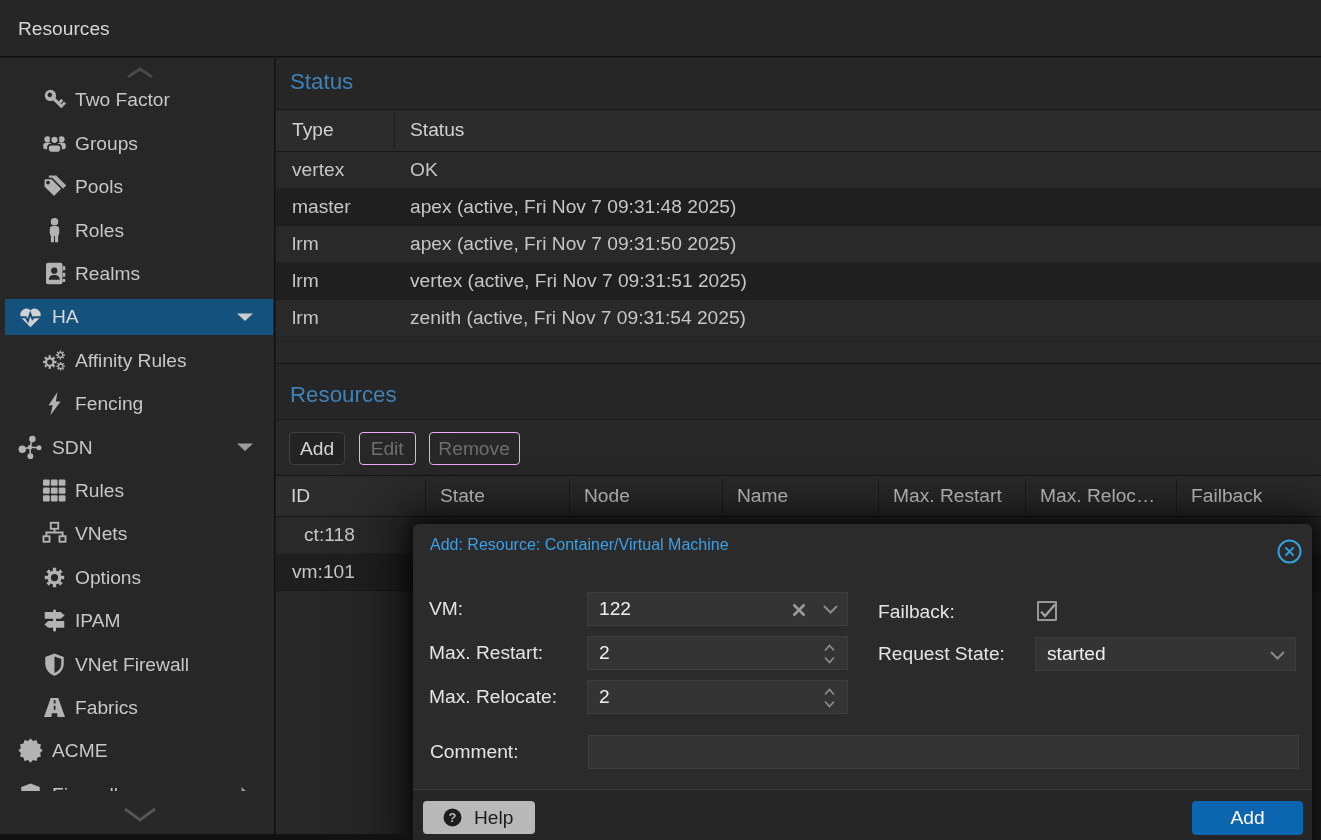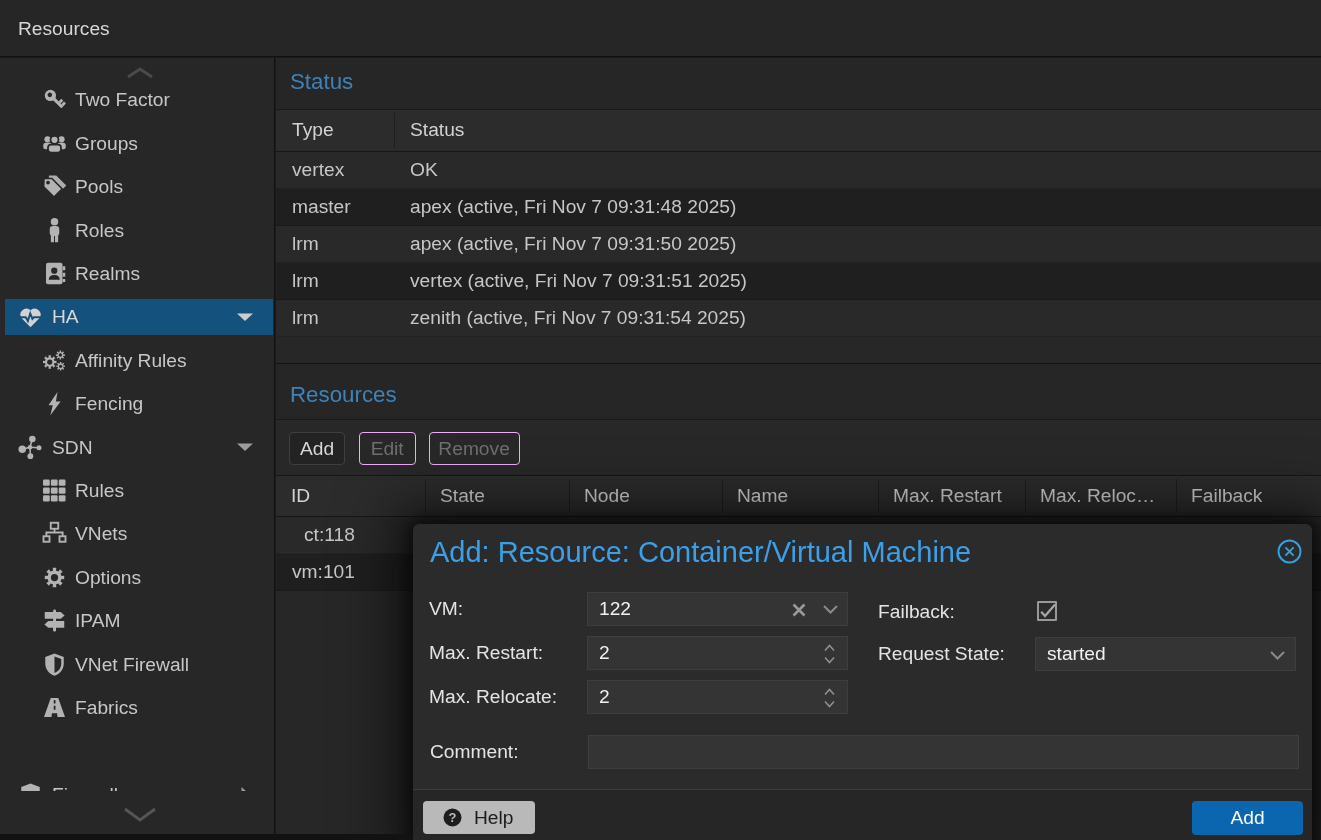--- a/index.html
+++ b/index.html
@@ -243,20 +243,28 @@
 <div class="trow" style="top:627.9px">
         <span class="ticon" style="left:42px">
           <svg width="25" height="25" viewBox="0 0 20 20">
             <path fill="#b3b3b3" d="M7 2.4 h6 l5.4 15.2 h-6 l-.3-3 h-4.2 l-.3 3 H1.6 Z"></path>
 <rect x="9.4" y="4.1" width="1.4" height="2.7" fill="#272727"></rect>
 <rect x="9.4" y="8.6" width="1.4" height="3.2" fill="#272727"></rect>
           </svg>
         </span>
         <span class="tlabel" style="left:75px">Fabrics</span>
       </div>
+<div class="trow" style="top:671.3px">
+        <span class="ticon" style="left:18px">
+          <svg width="25" height="25" viewBox="0 0 20 20">
+            <path d="M19.70 10.00 L17.63 12.04 L18.40 14.85 L15.59 15.59 L14.85 18.40 L12.04 17.63 L10.00 19.70 L7.96 17.63 L5.15 18.40 L4.41 15.59 L1.60 14.85 L2.37 12.04 L0.30 10.00 L2.37 7.96 L1.60 5.15 L4.41 4.41 L5.15 1.60 L7.96 2.37 L10.00 0.30 L12.04 2.37 L14.85 1.60 L15.59 4.41 L18.40 5.15 L17.63 7.96 Z" fill="#b3b3b3"></path>
+          </svg>
+        </span>
+        <span class="tlabel" style="left:52px">ACME</span>
+      </div>
 <div class="trow" style="top:714.7px">
         <span class="ticon" style="left:18px">
           <svg width="25" height="25" viewBox="0 0 20 20">
             <path fill="#b3b3b3" d="M10 1.2 L17.4 3.9 v5.1 c0 5.2-3.3 8.6-7.4 10 C5.9 17.6 2.6 14.2 2.6 9 V3.9 Z"></path>
           </svg>
         </span>
         <span class="tlabel" style="left:52px">Firewall</span>
         <svg class="arr" width="10" height="16" style="left:240px;top:13.7px">
           <path d="M1.5 1 L9 8 L1.5 15 Z" fill="#9c9c9c"></path>
         </svg>
@@ -325,21 +333,21 @@
 <div class="grow dark" style="top:262.8px;height:37.1px">
       <span style="left:16px">lrm</span>
       <span style="left:134px">vertex (active, Fri Nov 7 09:31:51 2025)</span>
     </div>
 <div class="grow light" style="top:299.9px;height:37.1px">
       <span style="left:16px">lrm</span>
       <span style="left:134px">zenith (active, Fri Nov 7 09:31:54 2025)</span>
     </div>
 </div>
 <div id="modal">
-  <div style="position:absolute;left:17px;top:12px;font-size:29px;color:#3ba0e8">Add: Resource: Container/Virtual Machine</div>
+  <div style="position:absolute;left:17px;top:12px;font-size:16px;color:#3ba0e8">Add: Resource: Container/Virtual Machine</div>
   <svg style="position:absolute;left:863px;top:14px" width="27" height="27" viewBox="0 0 27 27">
     <circle cx="13.5" cy="13.5" r="11" fill="none" stroke="#31a3e0" stroke-width="1.9"></circle>
     <path d="M9.4 9.4 L17.6 17.6 M17.6 9.4 L9.4 17.6" stroke="#31a3e0" stroke-width="1.9"></path>
     </svg>
   <div class="mlabel" style="left:16px;top:67.5px">VM:</div>
   <div class="field" style="left:174px;top:67.5px;width:261px;height:34px">
       <span>122</span>
     <svg style="position:absolute;left:202px;top:8px" width="18" height="18" viewBox="0 0 18 18">
       <path d="M3.5 3.5 L14.5 14.5 M14.5 3.5 L3.5 14.5" stroke="#999" stroke-width="2.6"></path>
       </svg>

